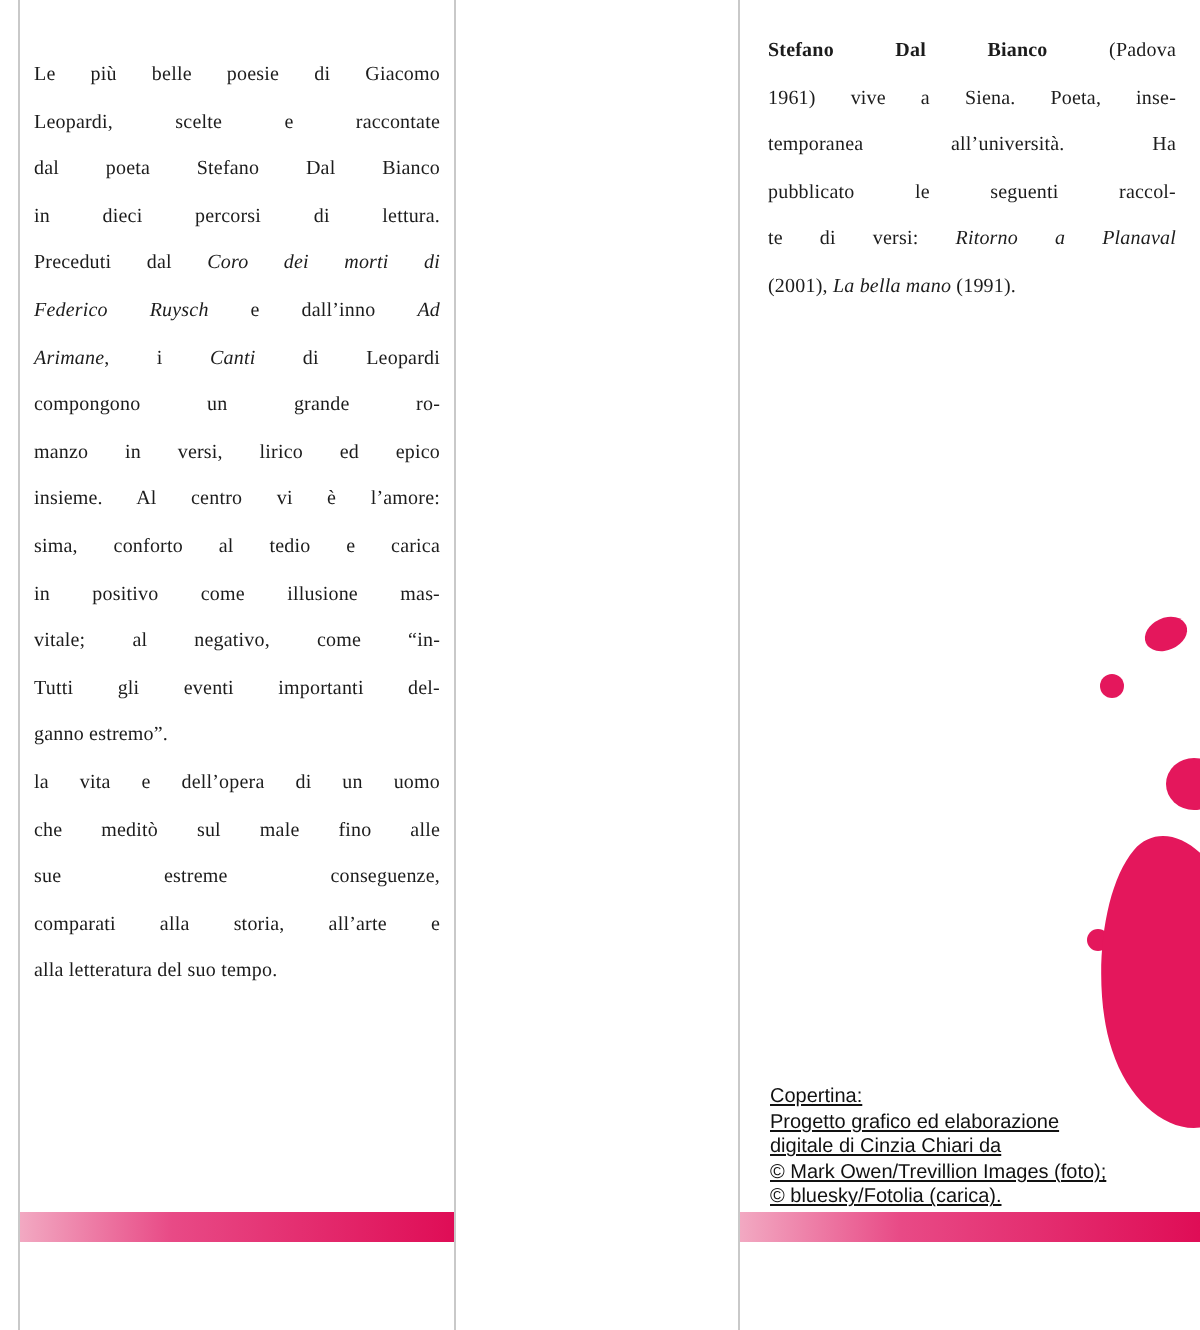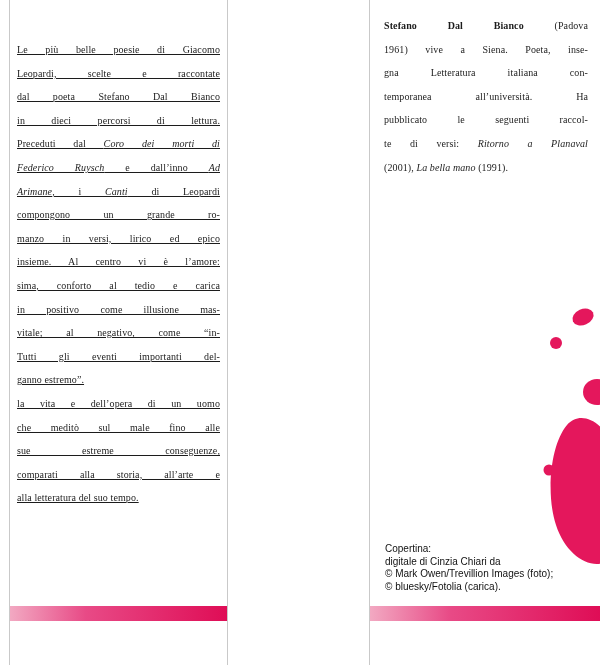--- a/index.html
+++ b/index.html
@@ -26,35 +26,36 @@
     letter-spacing: 0.1px;
   }
   .tline {
     text-align: justify;
     text-align-last: justify;
     white-space: normal;
   }
   .tline.tline-end {
     text-align-last: left;
   }
-  #left-text { left: 17px; top: 38px; width: 203px; text-decoration: underline; }
+  #left-text { left: 17px; top: 26px; width: 203px; }
   #right-text { left: 384px; top: 14px; width: 204px; }
   #credits {
     position: absolute;
     left: 385px;
     top: 543px;
     width: 212px;
     font-family: "Liberation Sans", sans-serif;
     font-size: 10px;
     line-height: 12.6px;
     color: #111111;
   }
   #credits .tline, #credits .tline.tline-end {
     text-align: left;
     text-align-last: left;
+    text-decoration: underline;
   }
   .pink-bar {
     position: absolute;
     top: 606px;
     height: 15px;
     background: linear-gradient(90deg, #f2a9c2 0%, #e84a86 35%, #df0d56 100%);
   }
   #pink-bar-left  { left: 10px;  width: 217px; }
   #pink-bar-right { left: 370px; width: 230px; }
   #artwork {
@@ -93,29 +94,29 @@
       <div class="tline">la vita e dell’opera di un uomo</div>
       <div class="tline">che meditò sul male fino alle</div>
       <div class="tline">sue estreme conseguenze,</div>
       <div class="tline">comparati alla storia, all’arte e</div>
       <div class="tline tline-end">alla letteratura del suo tempo.</div>
     </div>
 
   <div id="right-text" class="flap-text">
       <div class="tline"><strong>Stefano Dal Bianco</strong> (Padova</div>
       <div class="tline">1961) vive a Siena. Poeta, inse-</div>
-      <div class="tline">gna Letteratura italiana con-</div>
       <div class="tline">temporanea all’università. Ha</div>
       <div class="tline">pubblicato le seguenti raccol-</div>
       <div class="tline">te di versi: <em>Ritorno a Planaval</em></div>
       <div class="tline tline-end">(2001), <em>La bella mano</em> (1991).</div>
     </div>
 
   <div id="credits">
       <div class="tline">Copertina:</div>
+      <div class="tline">Progetto grafico ed elaborazione</div>
       <div class="tline">digitale di Cinzia Chiari da</div>
       <div class="tline">© Mark Owen/Trevillion Images (foto);</div>
       <div class="tline tline-end">© bluesky/Fotolia (carica).</div>
     </div>
 
   <svg id="artwork" viewBox="0 0 230 665" xmlns="http://www.w3.org/2000/svg" aria-hidden="true">
     <g fill="#e4175c">
       <circle cx="186" cy="343" r="6"></circle>
       <ellipse cx="213" cy="317" rx="11" ry="8" transform="rotate(-24 213 317)"></ellipse>
       <ellipse cx="227" cy="392" rx="14" ry="13"></ellipse>

